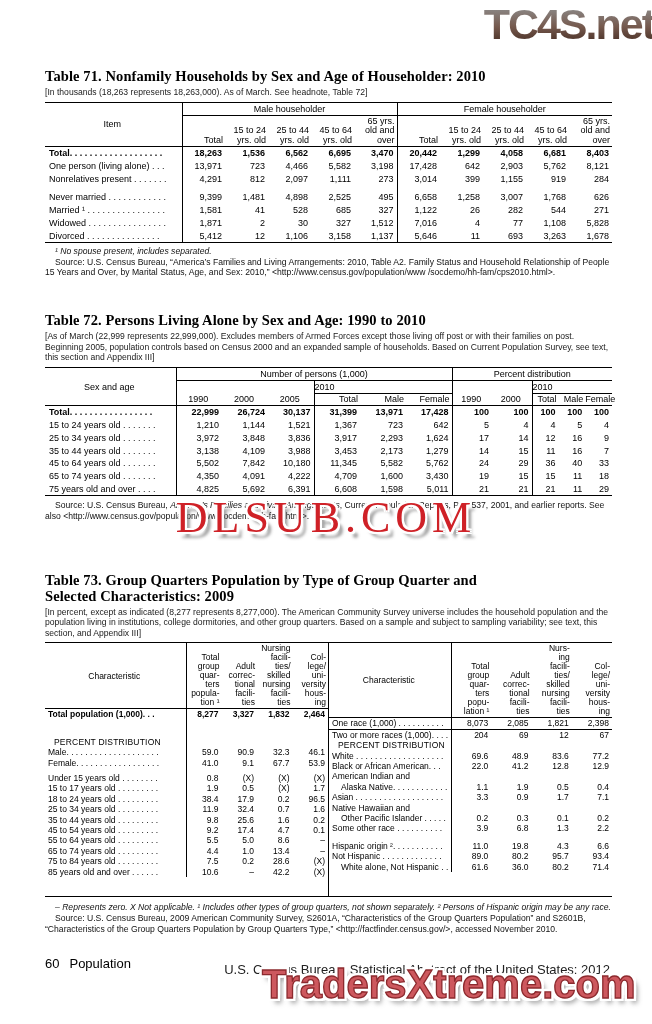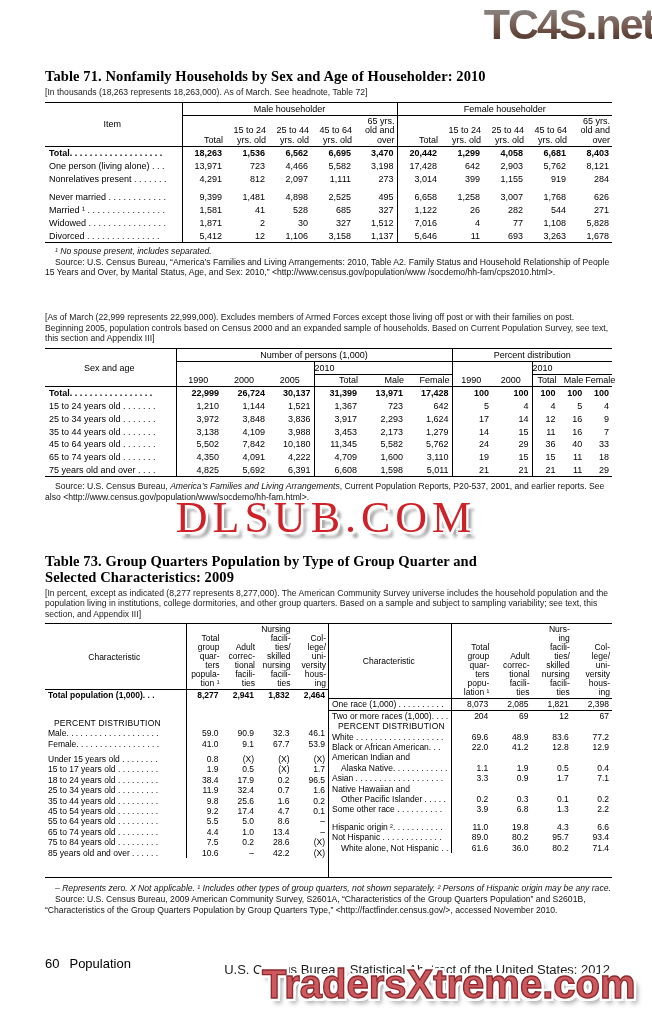--- a/index.html
+++ b/index.html
@@ -214,20 +214,21 @@
             <td class="num">3,263</td>
             <td class="num">1,678</td>
           </tr>
         </tbody>
     </table>
     <p class="fnote">¹ No spouse present, includes separated.</p>
     <p class="src ind1" style="text-indent:10px">Source: U.S. Census Bureau, “America’s Families and Living Arrangements: 2010, Table A2. Family Status and Household Relationship of People 15 Years and Over, by Marital Status, Age, and Sex: 2010,” &lt;http://www.census.gov/population/www /socdemo/hh-fam/cps2010.html&gt;.</p>
   </section>
 
   <section class="sect s72">
+    <h2 class="ttl">Table 72. Persons Living Alone by Sex and Age: 1990 to 2010</h2>
     <p class="headnote">[As of March (22,999 represents 22,999,000). Excludes members of Armed Forces except those living off post or with their families on post. Beginning 2005, population controls based on Census 2000 and an expanded sample of households. Based on Current Population Survey, see text, this section and Appendix III]</p>
     <table class="tmain">
       <colgroup>
         <col style="width:131px">
         <col span="6" style="width:46px">
         <col span="2" style="width:40px">
         <col span="3" style="width:26.6px">
       </colgroup>
       <thead>
         <tr>
@@ -324,21 +325,21 @@
             <td class="num">40</td>
             <td class="num">33</td>
           </tr>
           <tr>
             <td class="lbl">65 to 74 years old . . . . . . .</td>
             <td class="num">4,350</td>
             <td class="num">4,091</td>
             <td class="num">4,222</td>
             <td class="num vl">4,709</td>
             <td class="num">1,600</td>
-            <td class="num">3,110</td>
+            <td class="num">3,430</td>
             <td class="num vl">19</td>
             <td class="num">15</td>
             <td class="num vl">15</td>
             <td class="num">11</td>
             <td class="num">18</td>
           </tr>
           <tr>
             <td class="lbl">75 years old and over  . . . .</td>
             <td class="num">4,825</td>
             <td class="num">5,692</td>
@@ -394,21 +395,21 @@
 uni-
 versity
 hous-
 ing</th>
             </tr>
           </thead>
           <tbody>
               <tr>
                 <td class="lbl b">Total population (1,000). . .</td>
                 <td class="num b">8,277</td>
-                <td class="num b">2,941</td>
+                <td class="num b">3,327</td>
                 <td class="num b">1,832</td>
                 <td class="num b">2,464</td>
               </tr>
               <tr style="height: 17px;">
                 <td class="lbl"></td>
                 <td class="num"></td>
                 <td class="num"></td>
                 <td class="num"></td>
                 <td class="num"></td>
               </tr>

